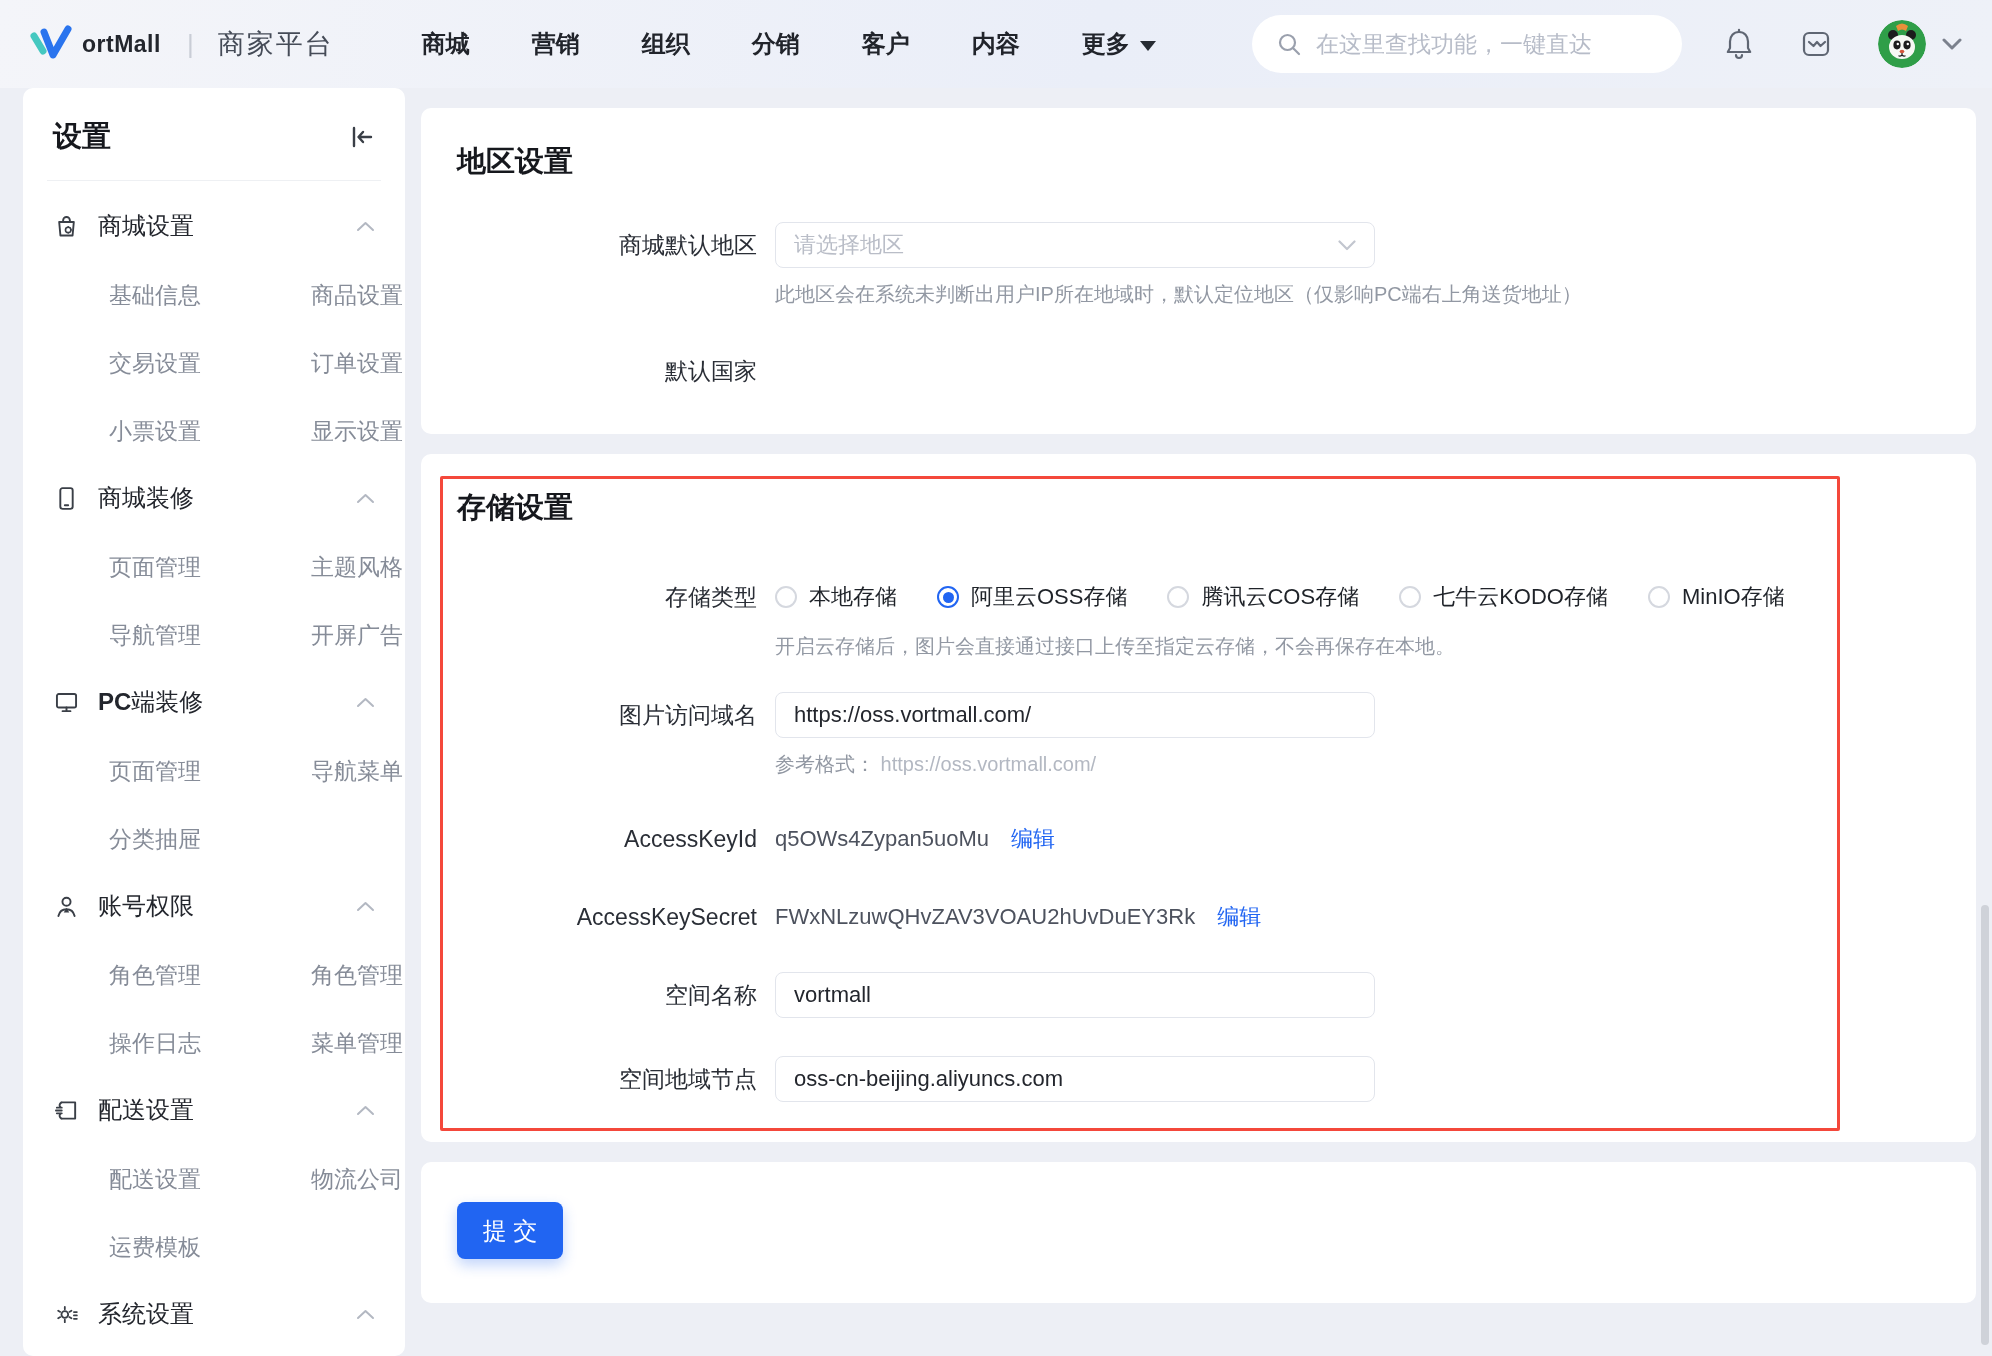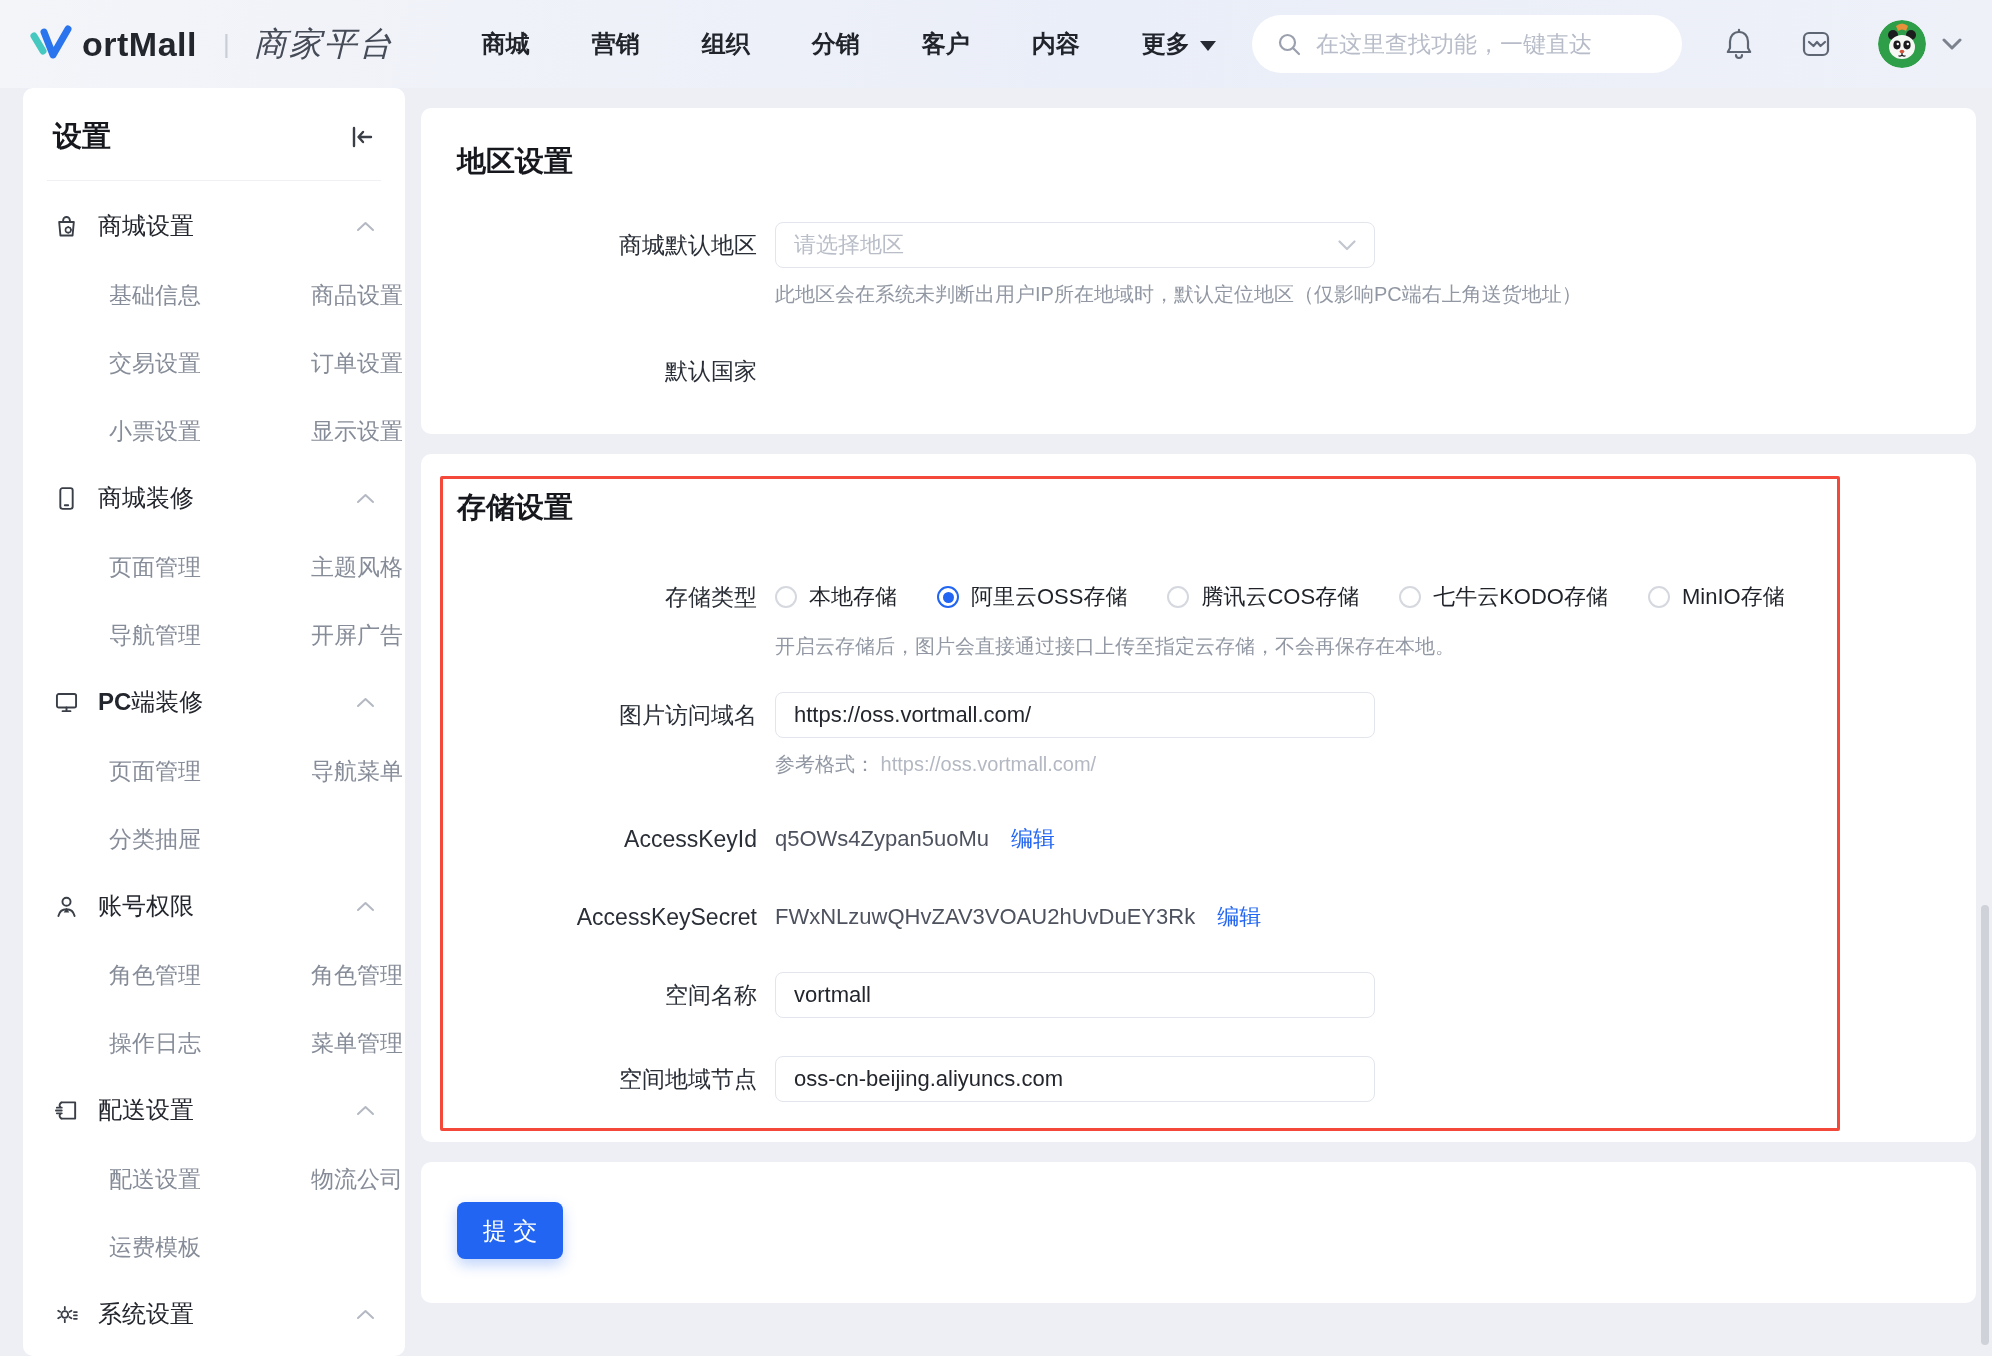--- a/index.html
+++ b/index.html
@@ -7,23 +7,23 @@
   body {
     font-family:"Liberation Sans","DejaVu Sans",sans-serif;
     background:#edeff5; color:#23262d; overflow:hidden; position:relative;
   }
   
   .topbar{
     height:88px; display:flex; align-items:center; padding:0 30px;
     background:linear-gradient(100deg,#f4f5f9 0%,#eaeef8 55%,#eef1f8 100%);
   }
   .logo-wrap{ display:flex; align-items:center; gap:10px; }
-  .logo-text{ font-size:34px; font-weight:800; color:#23262d; letter-spacing:.5px; }
+  .logo-text{ font-size:23px; font-weight:800; color:#23262d; letter-spacing:.5px; }
   .logo-divider{ color:#c9cdd6; font-size:26px; margin:0 14px 0 16px; font-weight:300;}
-  .product-name{ font-size:33px; color:#454b57; font-weight:500; letter-spacing:2px;font-style:italic;}
+  .product-name{ font-size:27px; color:#454b57; font-weight:500; letter-spacing:2px;}
   .nav{ display:flex; align-items:flex-end; gap:62px; margin-left:88px; }
   .nav-item{ font-size:24px; font-weight:600; color:#21242b; cursor:pointer; white-space:nowrap;}
   .nav-more{ display:flex; align-items:center; gap:10px;}
   .caret-down{ width:0;height:0;border-left:8px solid transparent;border-right:8px solid transparent;border-top:10px solid #262b33; margin-top:3px;}
   .search-pill{
     margin-left:auto; width:430px; height:58px; background:#fff; border-radius:29px;
     display:flex; align-items:center; padding:0 24px; gap:14px;
   }
   .search-pill input{
     border:none; outline:none; flex:1; font-size:23px; color:#3a3f47; background:transparent;

